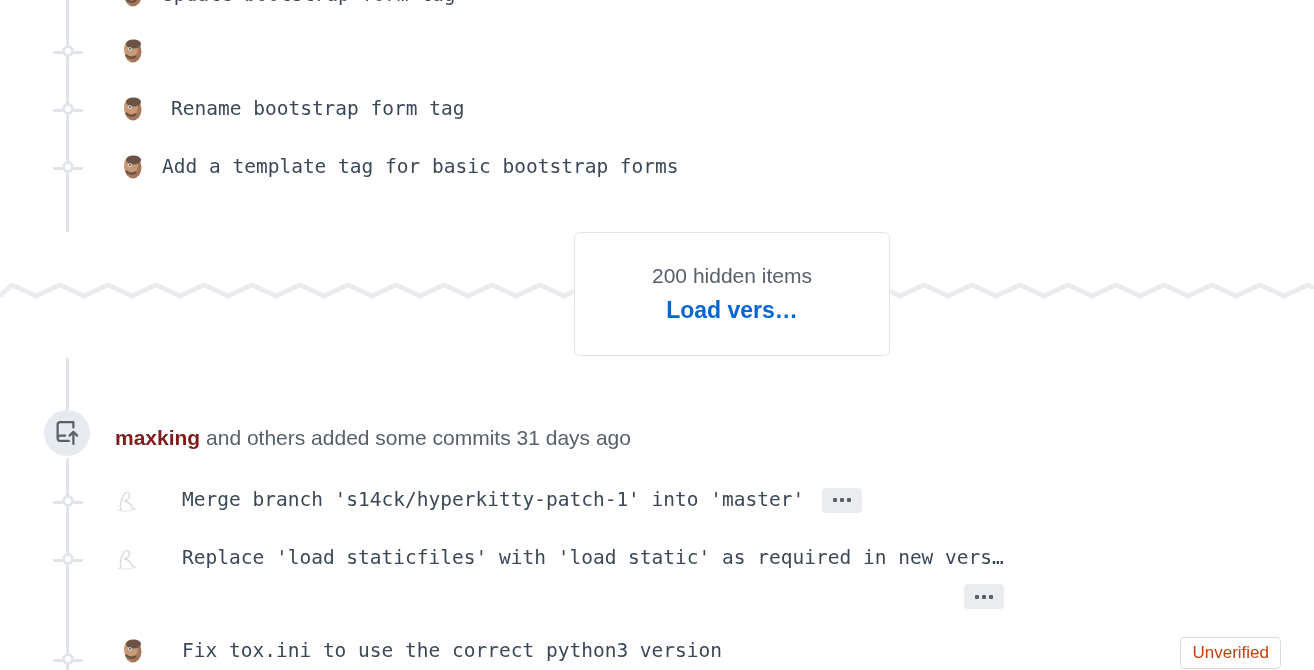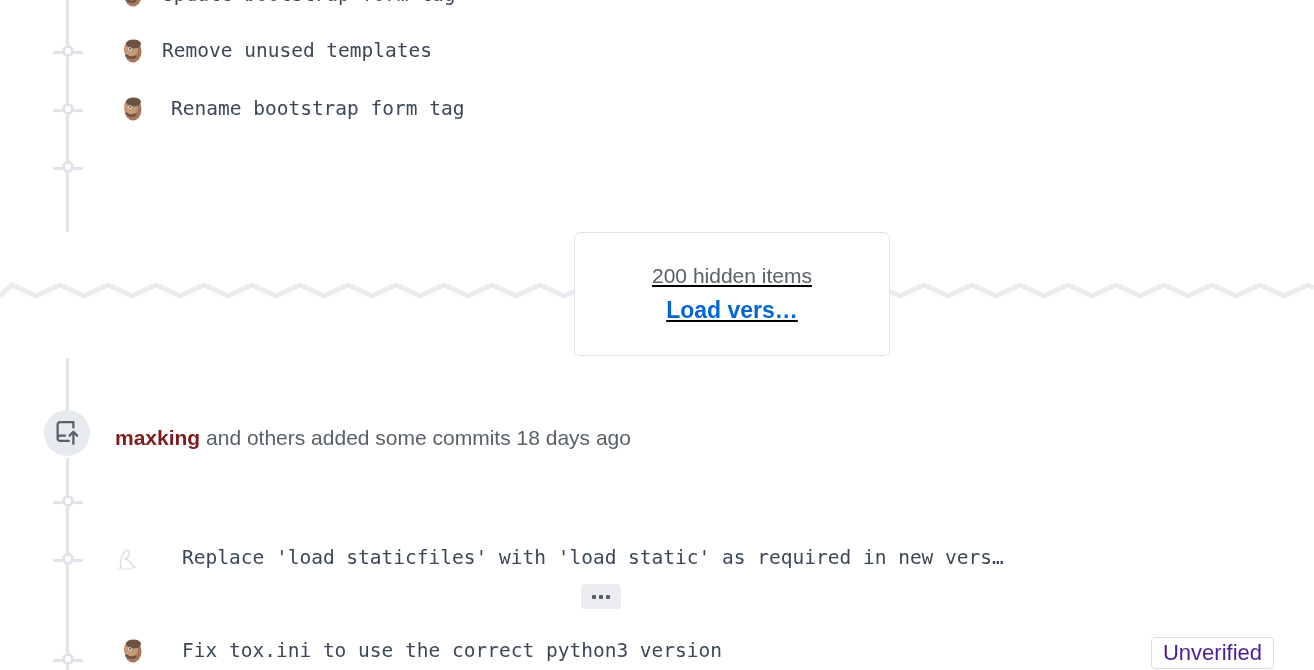--- a/index.html
+++ b/index.html
@@ -105,21 +105,20 @@
     height: 124px;
     background: #ffffff;
     border: 1px solid #e1e4e8;
     border-radius: 6px;
     z-index: 3;
     display: flex;
     flex-direction: column;
     align-items: center;
     justify-content: center;
     gap: 9px;
-    text-decoration: underline;
   }
   .hidden-count {
     font-size: 21px;
     color: #586069;
     line-height: 1.2;
   }
   .load-more {
     font-size: 23px;
     font-weight: bold;
     color: #0366d6;
@@ -174,28 +173,28 @@
     width: 4px;
     height: 4px;
     background: #586069;
     display: block;
     border-radius: 1px;
   }
 
   
   .unverified {
     position: absolute;
-    right: 40px;
+    right: 33px;
     top: 637px;
     padding: 4px 11px;
     border: 1px solid #d9dde2;
     border-radius: 4px;
-    font-size: 22px;
+    font-size: 17px;
     line-height: 22px;
-    color: #4c1d95;
+    color: #c2410c;
     background: #ffffff;
     cursor: pointer;
   }
 </style>
 </head>
 <body>
 
 <div class="timeline">
 
   <div class="rail rail-top"></div>
@@ -225,21 +224,20 @@
       <svg width="26" height="26" viewBox="0 0 26 26">
         <rect width="26" height="26" fill="#ffffff"></rect>
         <ellipse cx="13" cy="13.5" rx="8.5" ry="11" fill="#a6775a"></ellipse>
         <ellipse cx="11" cy="11" rx="7" ry="9" fill="#c99a78"></ellipse>
         <ellipse cx="13.5" cy="6" rx="7.5" ry="4.5" fill="#6b5242"></ellipse>
         <circle cx="10" cy="11" r="1.7" fill="#ffffff"></circle>
         <circle cx="10" cy="11" r="0.9" fill="#3a3a3a"></circle>
         <path d="M6 17 q5 5 10 1" stroke="#6b5242" stroke-width="2.4" fill="none"></path>
       </svg>
     </div>
-    <span class="commit-msg" style="margin-left:16px">Remove unused templates</span>
   </div>
 
   <div class="node" style="top:102px;">
       <span class="ring"></span>
     </div>
   <div class="commit-row" style="top:96px; left:120px;">
     <div class="avatar">
       <svg width="26" height="26" viewBox="0 0 26 26">
         <rect width="26" height="26" fill="#ffffff"></rect>
         <ellipse cx="13" cy="13.5" rx="8.5" ry="11" fill="#a6775a"></ellipse>
@@ -249,47 +247,76 @@
         <circle cx="10" cy="11" r="0.9" fill="#3a3a3a"></circle>
         <path d="M6 17 q5 5 10 1" stroke="#6b5242" stroke-width="2.4" fill="none"></path>
       </svg>
     </div>
     <span class="commit-msg" style="margin-left:25px">Rename bootstrap form tag</span>
   </div>
 
   <div class="node" style="top:160px;">
       <span class="ring"></span>
     </div>
+  <div class="commit-row" style="top:154px; left:120px;">
+    <div class="avatar">
+      <svg width="26" height="26" viewBox="0 0 26 26">
+        <rect width="26" height="26" fill="#ffffff"></rect>
+        <ellipse cx="13" cy="13.5" rx="8.5" ry="11" fill="#a6775a"></ellipse>
+        <ellipse cx="11" cy="11" rx="7" ry="9" fill="#c99a78"></ellipse>
+        <ellipse cx="13.5" cy="6" rx="7.5" ry="4.5" fill="#6b5242"></ellipse>
+        <circle cx="10" cy="11" r="1.7" fill="#ffffff"></circle>
+        <circle cx="10" cy="11" r="0.9" fill="#3a3a3a"></circle>
+        <path d="M6 17 q5 5 10 1" stroke="#6b5242" stroke-width="2.4" fill="none"></path>
+      </svg>
+    </div>
+    <span class="commit-msg" style="margin-left:16px">Add a template tag for basic bootstrap forms</span>
+  </div>
 
   <svg class="zigzag" viewBox="0 0 1314 22" preserveAspectRatio="none">
     <path d="M0 16 L12 5 L36 16 L60 5 L84 16 L108 5 L132 16 L156 5 L180 16 L204 5 L228 16 L252 5 L276 16 L300 5 L324 16 L348 5 L372 16 L396 5 L420 16 L444 5 L468 16 L492 5 L516 16 L540 5 L564 16 L588 5 L612 16 L636 5 L660 16 L684 5 L708 16 L732 5 L756 16 L780 5 L804 16 L828 5 L852 16 L876 5 L900 16 L924 5 L948 16 L972 5 L996 16 L1020 5 L1044 16 L1068 5 L1092 16 L1116 5 L1140 16 L1164 5 L1188 16 L1212 5 L1236 16 L1260 5 L1284 16 L1308 5 L1314 8" fill="none" stroke="#eaecef" stroke-width="5"></path>
   </svg>
 
   <div class="hidden-card">
     <div class="hidden-count">200 hidden items</div>
     <div class="load-more">Load vers…</div>
   </div>
 
   <div class="event-badge">
     <svg width="24" height="24" viewBox="0 0 16 16" fill="#586069">
       <path d="M1 2.5A2.5 2.5 0 013.5 0h8.75a.75.75 0 01.75.75v3.5a.75.75 0 01-1.5 0V1.5h-8a1 1 0 00-1 1v6.708A2.492 2.492 0 013.5 9h3.25a.75.75 0 010 1.5H3.5a1 1 0 100 2h5.75a.75.75 0 010 1.5H3.5A2.5 2.5 0 011 11.5v-9zm13.23 7.79a.75.75 0 001.06-1.06l-2.505-2.505a.75.75 0 00-1.06 0L9.22 9.229a.75.75 0 001.06 1.061l1.225-1.224v6.184a.75.75 0 001.5 0V9.066l1.224 1.224z"></path>
     </svg>
   </div>
   <div class="event-text">
-    <span class="actor">maxking</span><span> and others added some commits 18 days ago</span>
+    <span class="actor">maxking</span><span> and others added some commits 31 days ago</span>
   </div>
 
   <div class="node" style="top:494px;">
       <span class="ring"></span>
     </div>
+  <div class="commit-row" style="top:487px; left:112px; align-items:center;">
+    <div class="avatar">
+      <svg width="30" height="30" viewBox="0 0 30 30">
+        <rect width="30" height="30" fill="#ffffff"></rect>
+        <path d="M9 23 Q7 17 11 9 Q14 3 17 7 Q19 11 13 14 Q18 15 20 20 Q21 23 23 22" fill="none" stroke="#d8d8d8" stroke-width="1.3" stroke-linecap="round"></path>
+        <path d="M6 23 Q13 26 24 22" fill="none" stroke="#e5e5e5" stroke-width="1.1" stroke-linecap="round"></path>
+      </svg>
+    </div>
+    <span class="commit-msg" style="margin-left:44px">Merge branch 's14ck/hyperkitty-patch-1' into 'master'</span>
+    <button class="ellipsis-btn" style="margin-left:18px">
+      <i></i>
+        <i></i>
+        <i></i>
+    </button>
+  </div>
 
   <div class="node" style="top:552px;">
       <span class="ring"></span>
     </div>
-  <div class="commit-row" style="top:545px; left:112px; flex-direction:column; align-items:center;">
+  <div class="commit-row" style="top:545px; left:112px; flex-direction:column; align-items:flex-end;">
     <div style="display:flex; align-items:center;">
       <div class="avatar">
         <svg width="30" height="30" viewBox="0 0 30 30">
           <rect width="30" height="30" fill="#ffffff"></rect>
           <path d="M9 23 Q7 17 11 9 Q14 3 17 7 Q19 11 13 14 Q18 15 20 20 Q21 23 23 22" fill="none" stroke="#d8d8d8" stroke-width="1.3" stroke-linecap="round"></path>
           <path d="M6 23 Q13 26 24 22" fill="none" stroke="#e5e5e5" stroke-width="1.1" stroke-linecap="round"></path>
         </svg>
       </div>
       <span class="commit-msg" style="margin-left:44px">Replace 'load staticfiles' with 'load static' as required in new vers…</span>
     </div>

